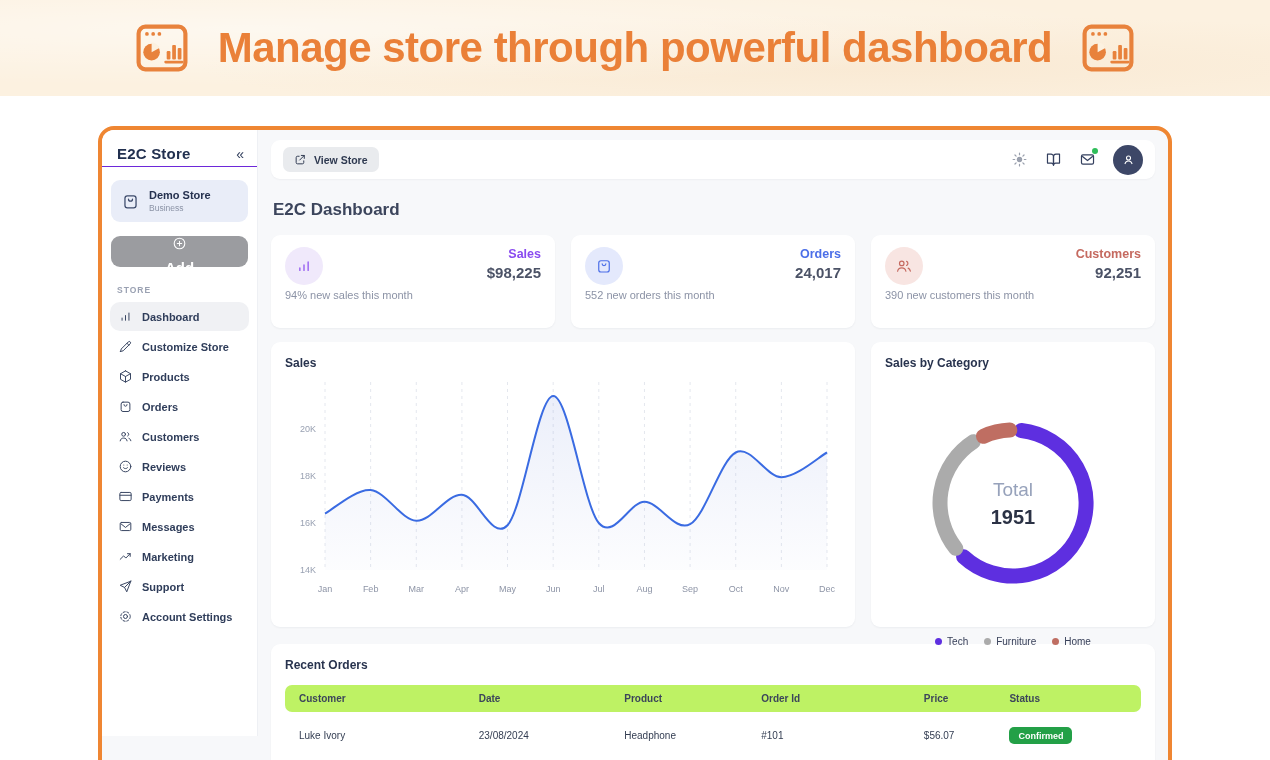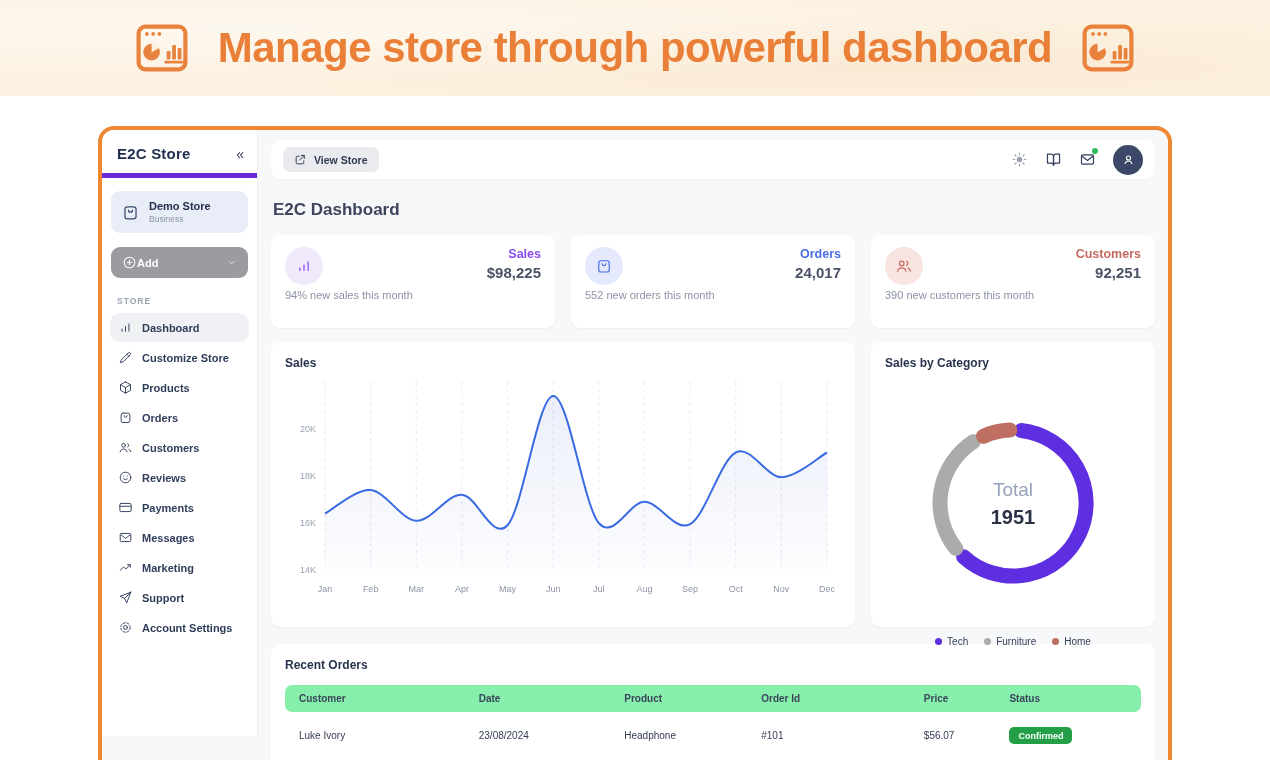--- a/index.html
+++ b/index.html
@@ -16,32 +16,32 @@
 
   
   .device { margin:30px 0 0 98px; width:1074px; height:690px;
     border:4px solid #ef8632; border-radius:16px; background:#f7f8fa;
     display:flex; overflow:hidden; }
 
   
   .sidebar { width:156px; min-width:156px; background:#ffffff; height:606px;
     border-right:1px solid #eef0f4; display:flex; flex-direction:column; }
   .sb-head { display:flex; align-items:center; justify-content:space-between;
-    padding:15px 13px 11px 15px; border-bottom:5px solid #6d28d9; }
+    padding:15px 13px 4px 15px; border-bottom:1px solid #6d28d9; }
   .brand { font-size:15px; font-weight:800; color:#22304f; letter-spacing:.2px; }
   .collapse { font-size:14px; color:#33405e; cursor:pointer; line-height:1; }
   .store-card { margin:13px 9px 0; background:#e9edf8; border-radius:9px;
     padding:9px 10px; display:flex; align-items:center; gap:9px; cursor:pointer; }
   .store-card .ic { color:#3c4a6b; display:flex; }
   .store-name { font-size:11px; font-weight:700; color:#25314f; }
   .store-type { font-size:8.5px; color:#8b93a6; margin-top:2px; }
   .add-btn { margin:14px 9px 0; background:#9b9ca0; border:none; border-radius:9px;
-    height:31px; display:flex; align-items:center; padding:0 11px;
-    color:#ffffff; font-size:11px; font-weight:600; cursor:pointer;
-    font-family:"Liberation Sans", sans-serif; }
+    height:31px; display:flex; align-items:center; gap:8px; padding:0 11px;
+    color:#ffffff; font-size:15px; font-weight:600; cursor:pointer;
+    font-family:"Liberation Sans", sans-serif;flex-direction:column; }
   .add-btn .chev { margin-left:auto; opacity:.85; display:flex; }
   .section-label { margin:18px 15px 7px; font-size:8.5px; font-weight:700;
     letter-spacing:1px; color:#9aa1b2; }
   .side-item { display:flex; align-items:center; gap:9px; margin:0 8px 1px;
     padding:7px 8px; border-radius:7px; font-size:11px; font-weight:600;
     color:#2f3d5a; cursor:pointer; }
   .side-item .s-icon { display:flex; color:#3a4763; }
   .side-item.active { background:#f0f1f4;border-radius:10px; }
 
   
@@ -79,21 +79,21 @@
   .line-card { width:584px; height:285px; padding:14px 14px 8px; }
   .donut-card { flex:1; height:285px; padding:14px; display:flex; flex-direction:column;gap:31px; }
   .donut-wrap { flex:1; display:flex; align-items:center; justify-content:center; }
   .donut-legend { display:flex; justify-content:center; gap:16px; padding-bottom:6px; }
   .leg-item { display:flex; align-items:center; gap:5px; font-size:10px; color:#39415a; }
   .leg-dot { width:7px; height:7px; border-radius:50%; }
 
   .orders-card { margin-top:17px; padding:14px 14px 20px; min-height:140px; }
   .orders-table { margin-top:13px; }
   .tr { display:grid; grid-template-columns:21% 17% 16% 19% 10% 17%; align-items:center; }
-  .tr.head { background:#86efac; border-radius:7px; }
+  .tr.head { background:#bef264; border-radius:7px; }
   .tr.head .td { font-size:10px; font-weight:600; color:#3c455a; padding:8px 0 8px 14px; }
   .tr.row .td { font-size:10px; color:#333d52; padding:15px 0 15px 14px; }
   .badge { display:inline-block; color:#ffffff; font-size:9px; font-weight:600;
     padding:3.5px 9px; border-radius:5px; }
 </style>
 </head>
 <body>
 
 <div class="banner">
   <span class="banner-icon">

